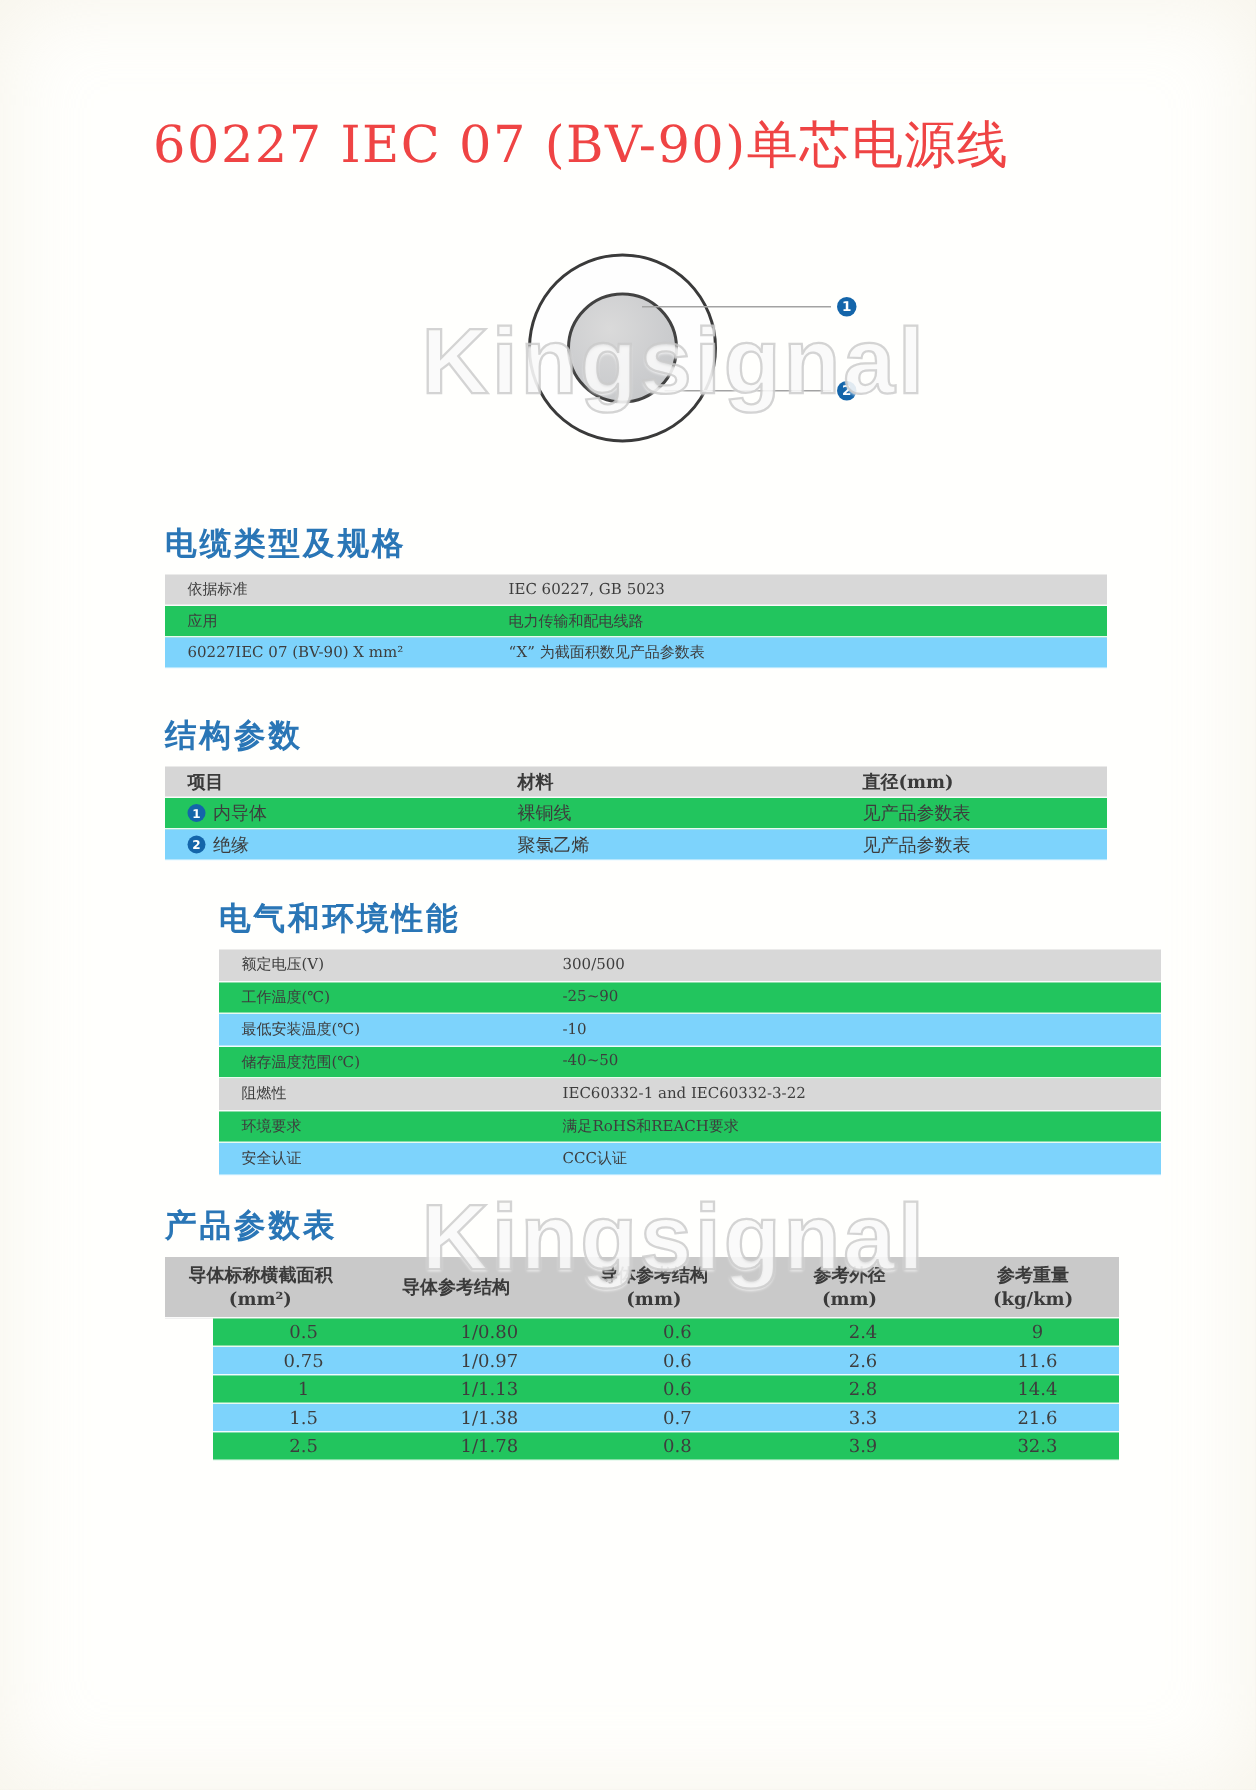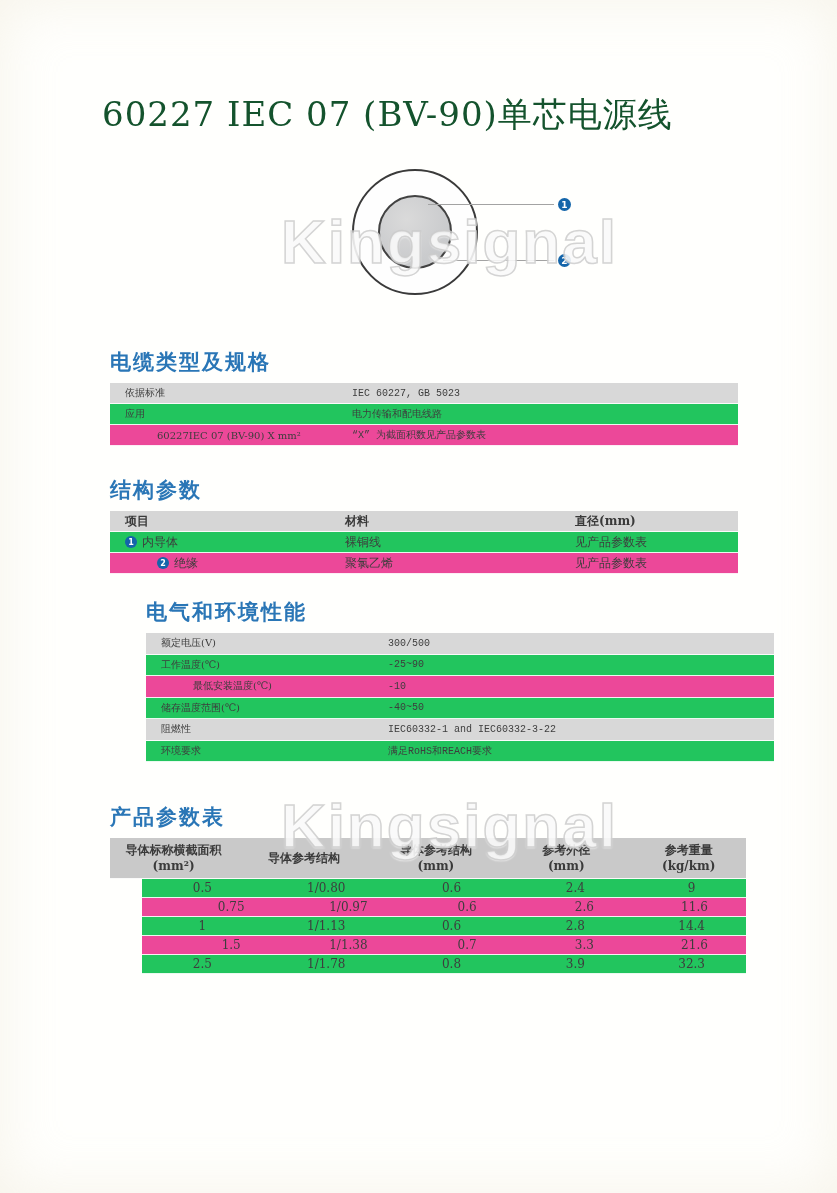--- a/index.html
+++ b/index.html
@@ -8,23 +8,23 @@
     background:#f6f4ee;
     font-family:"DejaVu Serif", serif;
   }
   .sheet {
     position:relative; width:837px; height:1193px;
     background:#fffffd; overflow:hidden;
     box-shadow: inset 0 0 60px rgba(236,229,210,0.45);
   }
   
   .doc-title {
-    position:absolute; top:92px; left:102px;
+    position:absolute; top:74px; left:102px;
     font-size:34px; letter-spacing:1px;
-    color:#14532d; white-space:nowrap;
+    color:#ef4444; white-space:nowrap;
   }
   
   .watermark {
     position:absolute; z-index:5; pointer-events:none;
     font-family:"Liberation Sans", sans-serif; font-weight:bold;
     font-size:62px; letter-spacing:2px;
     color:rgba(240,240,240,0.30);
     -webkit-text-stroke:1.5px rgba(201,201,201,0.8);
     text-shadow:0 1px 2px rgba(255,255,255,0.85);
     white-space:nowrap;
@@ -64,24 +64,24 @@
     letter-spacing:2px; color:#2a76b6;
   }
   
   .kv-row {
     display:flex; align-items:center; height:20px;
     border-bottom:1px solid rgba(255,255,255,0.9);
     font-size:10px; color:#3d3d3d; position:relative;
   }
   .t3 .kv-row { height:20.5px; }
   .kv-label { padding-left:15px; }
-  .kv-value { position:absolute; left:242px;font-family:Liberation Mono, monospace; }
+  .kv-value { position:absolute; left:229px; }
   .bg-a { background:#d8d8d8; }
   .bg-b { background:#22c55e; }
-  .bg-c { background:#ec4899;padding-left:32px; }
+  .bg-c { background:#7dd3fc; }
   
   .tri-row {
     display:flex; align-items:center; height:20px;
     border-bottom:1px solid rgba(255,255,255,0.9);
     font-size:12px; color:#3d3d3d; position:relative;
   }
   .tri-head { background:#d6d6d6; font-weight:bold; color:#3a3a3a; }
   .tri-c1 { padding-left:15px; display:flex; align-items:center; }
   .tri-c2 { position:absolute; left:235px; }
   .tri-c3 { position:absolute; left:465px; }
@@ -195,20 +195,24 @@
         <span class="kv-value">-40~50</span>
       </div>
       <div class="kv-row bg-a">
         <span class="kv-label">阻燃性</span>
         <span class="kv-value">IEC60332-1 and IEC60332-3-22</span>
       </div>
       <div class="kv-row bg-b">
         <span class="kv-label">环境要求</span>
         <span class="kv-value">满足RoHS和REACH要求</span>
       </div>
+      <div class="kv-row bg-c">
+        <span class="kv-label">安全认证</span>
+        <span class="kv-value">CCC认证</span>
+      </div>
     </div>
   </div>
 
   <div class="section sec-4">
     <h2>产品参数表</h2>
     <div class="prod-table">
       <div class="prod-head">
         <div class="cell c1">
           <div>导体标称横截面积</div>
           <div>(mm²)</div>

